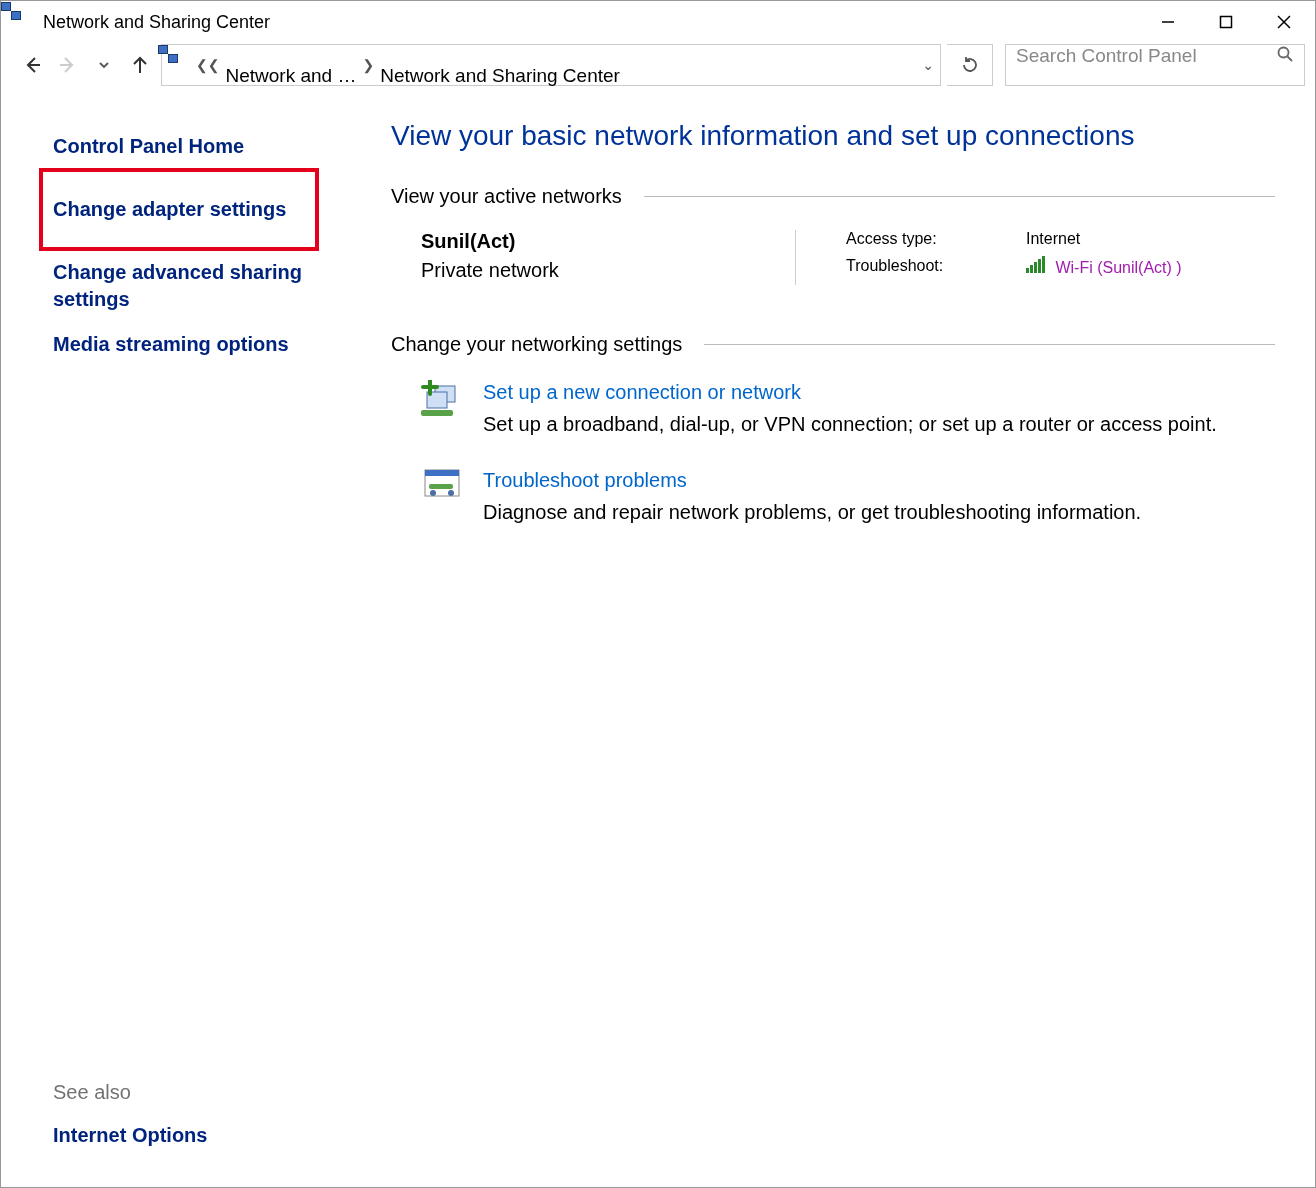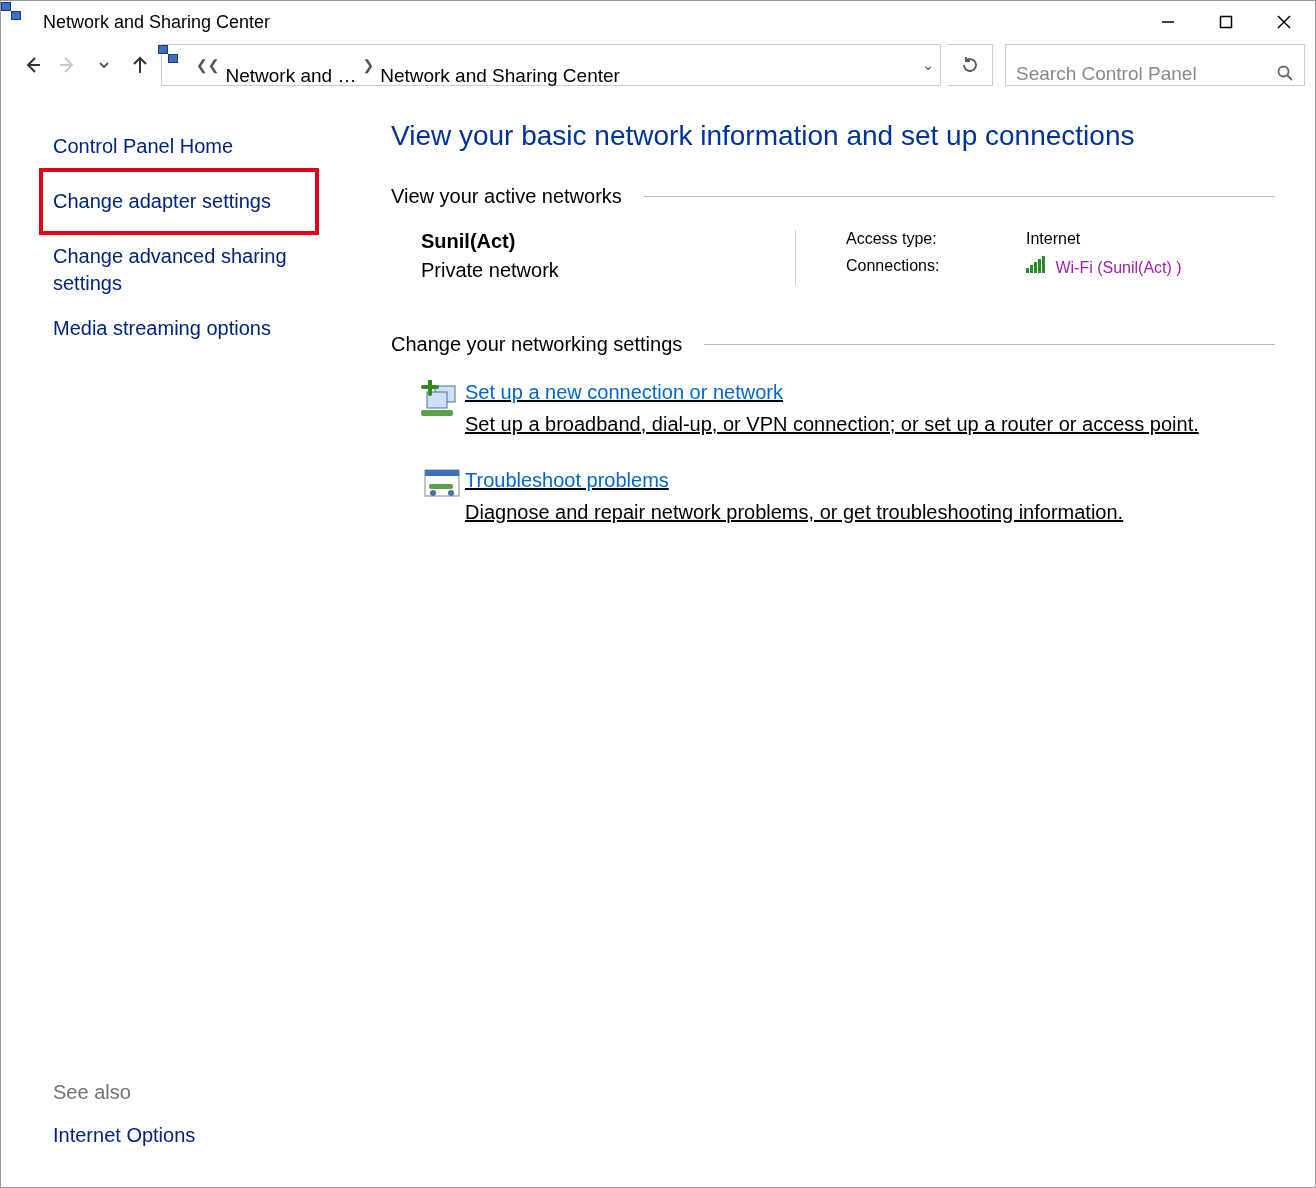--- a/index.html
+++ b/index.html
@@ -62,21 +62,21 @@
   .addrbox .spacer { flex:1; }
   .refreshbox {
     width: 46px; height:42px;
     border:1px solid #ccc; border-left:none;
     display:flex; align-items:center; justify-content:center;
     color:#555;
   }
   .searchbox {
     width: 300px; height:42px;
     border:1px solid #ccc; margin-left:6px;
-    display:flex; align-items:flex-end;
+    display:flex; align-items:flex-start;
     padding: 0 10px;
   }
   .searchbox input {
     border:none; outline:none; flex:1;
     font-size:19px; color:#666;
     font-family: inherit;
     background: transparent;
   }
   .searchbox input::placeholder { color:#888; }
   .searchbox .mag { color:#666; }
@@ -90,24 +90,25 @@
     padding: 40px 20px 20px 52px;
     display:flex; flex-direction:column;
     font-size:20px;
   }
   .sidebar a {
     color:#00247d;
     text-decoration:none;
     margin-bottom: 18px;
     line-height: 1.35;
     cursor: pointer;
+    font-weight: bold;
   }
   .sidebar .highlight-box {
     border: 4px solid #e2001a;
-    padding: 16px 10px;
+    padding: 24px 10px;
     margin: -10px -14px 8px -14px;
     width: 280px;
   }
   .sidebar .spacer { flex:1; }
   .sidebar .seealso-label { color:#737373; margin-bottom: 18px; }
   .main {
     flex:1;
     padding: 24px 40px 20px 28px;
   }
   .main h1 {
@@ -146,23 +147,23 @@
   .wifi-link { color:#a21caf; text-decoration:none; }
   .sigbars { display:inline-flex; align-items:flex-end; gap:1px; margin-right:6px;}
   .sigbars span { width:3px; background:#2a8a2a; display:inline-block;}
   .sigbars span:nth-child(1){height:5px;}
   .sigbars span:nth-child(2){height:8px;}
   .sigbars span:nth-child(3){height:11px;}
   .sigbars span:nth-child(4){height:14px;}
   .sigbars span:nth-child(5){height:17px;}
   .setting-item {
     display:flex;
+    gap: 18px;
     margin-left: 30px;
     margin-bottom: 28px;
-    text-decoration: underline;
   }
   .setting-item .icon {
     width:44px; height:44px; flex:0 0 44px;
     display:flex; align-items:center; justify-content:center;
   }
   .setting-item .text { font-size:20px; line-height:1.4; }
   .setting-item .text a { color:#0066cc; text-decoration:none; }
   .setting-item .text .desc { color:#000; margin-top:4px;}
   
   .nc-icon { position:relative; width:22px; height:22px;}
@@ -275,21 +276,21 @@
         <div class="netname">Sunil(Act)</div>
         <div>Private network</div>
       </div>
       <div class="divider"></div>
       <div class="right">
         <div class="row">
           <span class="lbl">Access type:</span>
           <span>Internet</span>
         </div>
         <div class="row">
-          <span class="lbl">Connections:</span>
+          <span class="lbl">Troubleshoot:</span>
           <span>
             <span class="sigbars">
                 <span></span>
                 <span></span>
                 <span></span>
                 <span></span>
                 <span></span>
               </span>
             <a class="wifi-link">Wi-Fi (Sunil(Act) )</a>
           </span>

